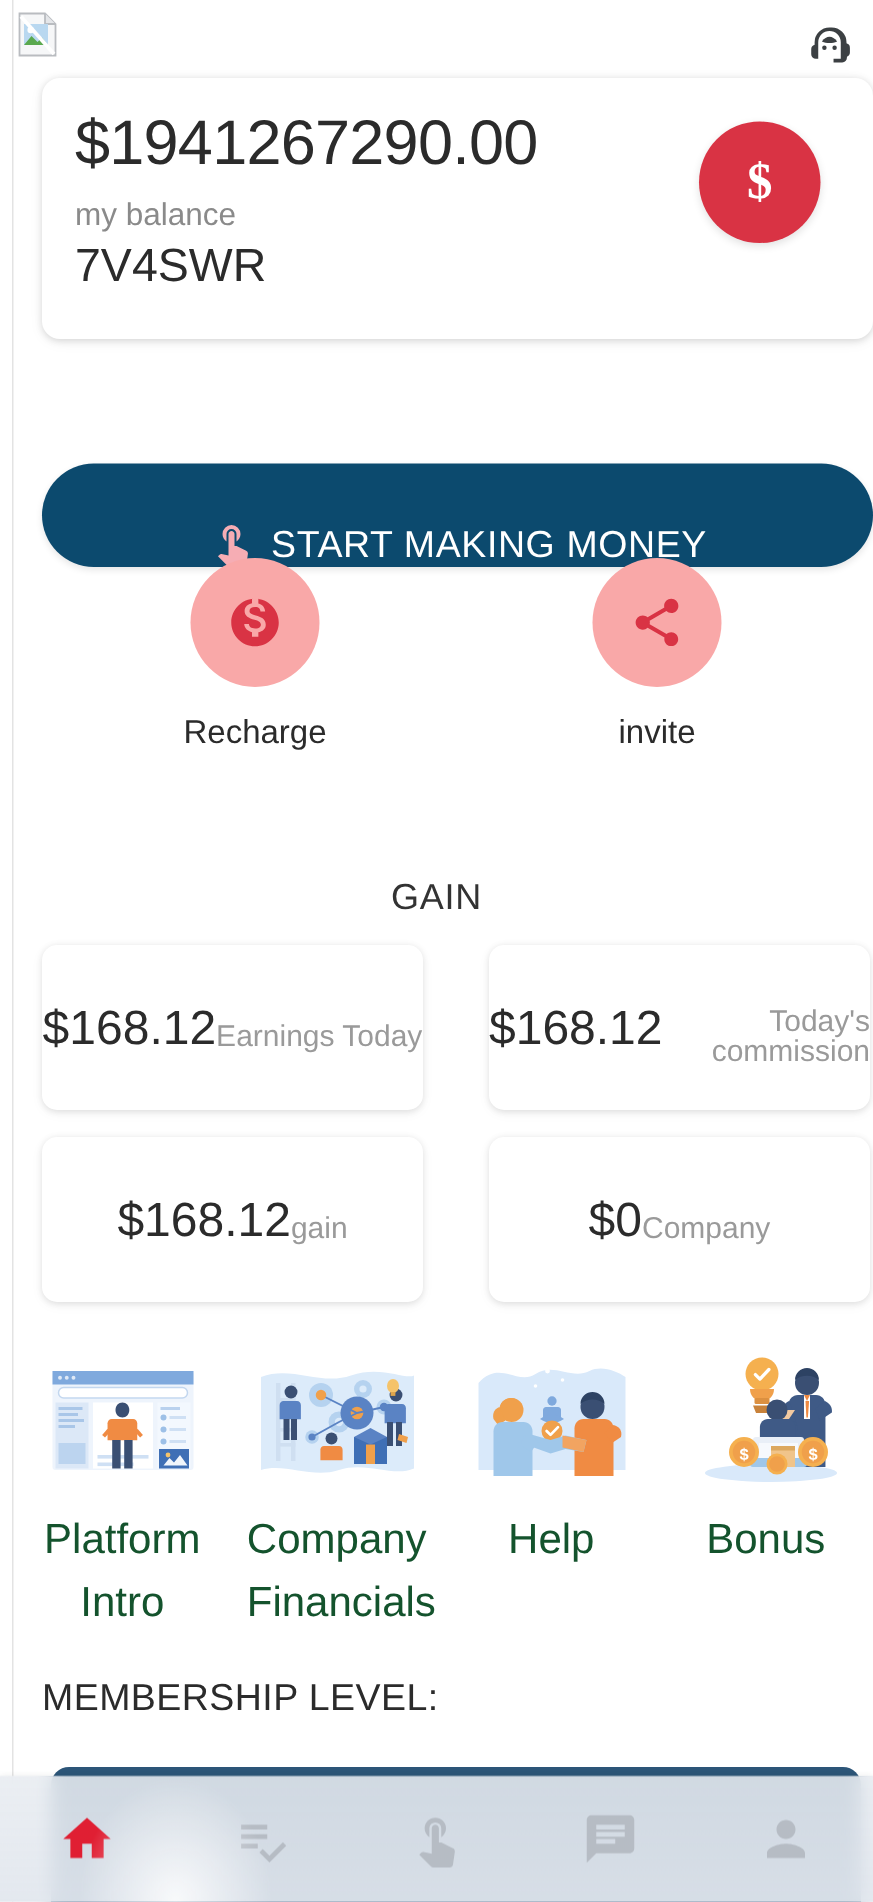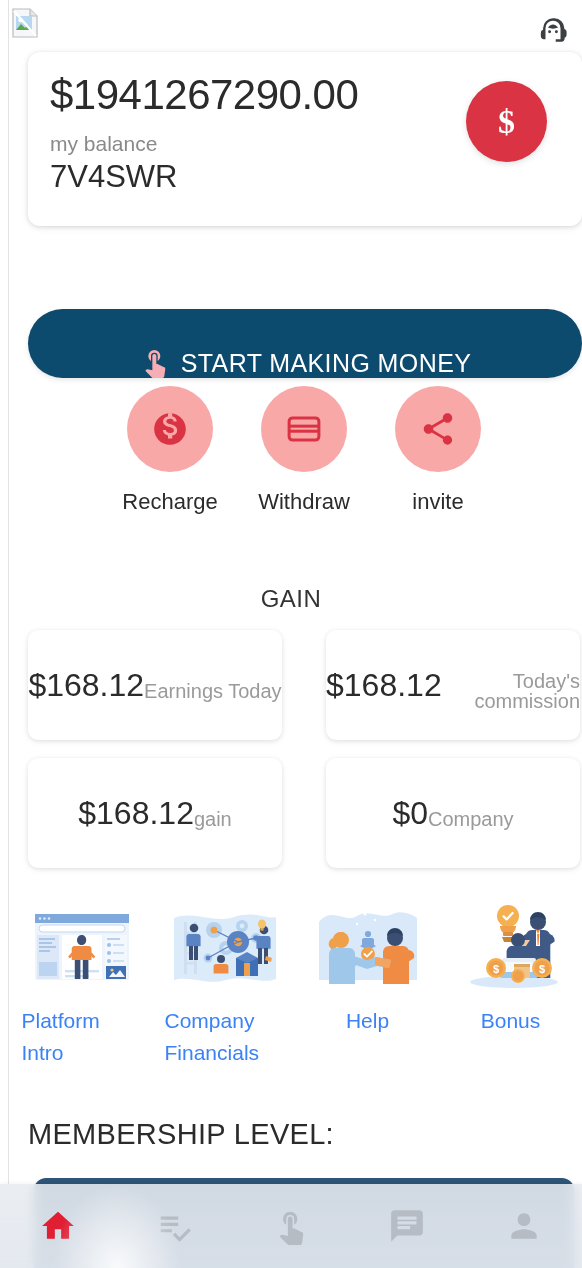--- a/index.html
+++ b/index.html
@@ -142,21 +142,21 @@
   .cta-label {
     color: #ffffff;
     font-size: 25px;
     letter-spacing: 0.4px;
     white-space: nowrap;
   }
 
   
   .actions {
     position: absolute;
-    left: 103px; top: 386px;
+    left: 103px; top: 372px;
     width: 402px;
     display: flex;
     justify-content: space-between;
     text-align: right;
   }
   .action-item {
     width: 134px;
     display: flex;
     flex-direction: column;
     align-items: center;
@@ -237,31 +237,32 @@
     cursor: pointer;
   }
   .entry-art {
     width: 110px;
     height: 95px;
     display: block;
   }
   .entry-art svg { display:block; width:100%; height:100%; }
   .entry-label {
     margin-top: 10px;
-    font-size: 21px;
-    color: #3b82f6;
+    font-size: 28px;
+    color: #14532d;
     line-height: 1.5;
+    text-align: center;
     max-width: 120px;
   }
 
   
   .membership-title {
     position: absolute;
     left: 28px; top: 1118px;
-    font-size: 29px;
+    font-size: 25px;
     color: #2b2b2b;
     letter-spacing: 0.3px;
   }
   .membership-card {
     position: absolute;
     left: 34px; top: 1178px;
     width: 540px;
     height: 90px;
     border-radius: 12px 12px 0 0;
     background: #2c5578;
@@ -351,30 +352,20 @@
 
     <div class="action-item">
       <div class="action-circle">
         <svg viewBox="0 0 24 24" fill="currentColor" xmlns="http://www.w3.org/2000/svg">
           <path d="M12 2C6.48 2 2 6.48 2 12s4.48 10 10 10 10-4.48 10-10S17.52 2 12 2zm1.41 14.09V18h-2.67v-1.93c-1.71-.36-3.16-1.46-3.27-3.4h1.96c.1 1.05.82 1.87 2.65 1.87 1.96 0 2.4-.98 2.4-1.59 0-.83-.44-1.61-2.67-2.14-2.48-.6-4.18-1.62-4.18-3.67 0-1.72 1.39-2.84 3.11-3.21V2h2.67v1.95c1.86.45 2.79 1.86 2.85 3.39H14.3c-.05-1.11-.64-1.87-2.22-1.87-1.5 0-2.4.68-2.4 1.64 0 .84.65 1.39 2.67 1.91s4.18 1.39 4.18 3.91c-.01 1.83-1.38 2.83-3.12 3.16z"></path>
         </svg>
       </div>
       <div class="action-label">Recharge</div>
     </div>
 
-    <div class="action-item">
-      <div class="action-circle">
-        <svg viewBox="0 0 24 24" fill="none" stroke="currentColor" stroke-width="1.9" xmlns="http://www.w3.org/2000/svg">
-          <rect x="2.6" y="5" width="18.8" height="14" rx="2.2"></rect>
-          <line x1="2.6" y1="10.2" x2="21.4" y2="10.2"></line>
-          <line x1="2.6" y1="13.4" x2="21.4" y2="13.4"></line>
-        </svg>
-      </div>
-      <div class="action-label">Withdraw</div>
-    </div>
 
     <div class="action-item">
       <div class="action-circle">
         <svg viewBox="0 0 24 24" fill="currentColor" xmlns="http://www.w3.org/2000/svg">
           <path d="M18 16.08c-.76 0-1.44.3-1.96.77L8.91 12.7c.05-.23.09-.46.09-.7s-.04-.47-.09-.7l7.05-4.11c.54.5 1.25.81 2.04.81 1.66 0 3-1.34 3-3s-1.34-3-3-3-3 1.34-3 3c0 .24.04.47.09.7L8.04 9.81C7.5 9.31 6.79 9 6 9c-1.66 0-3 1.34-3 3s1.34 3 3 3c.79 0 1.5-.31 2.04-.81l7.12 4.16c-.05.21-.08.43-.08.65 0 1.61 1.31 2.92 2.92 2.92s2.92-1.31 2.92-2.92-1.31-2.92-2.92-2.92z"></path>
         </svg>
       </div>
       <div class="action-label">invite</div>
     </div>
 

